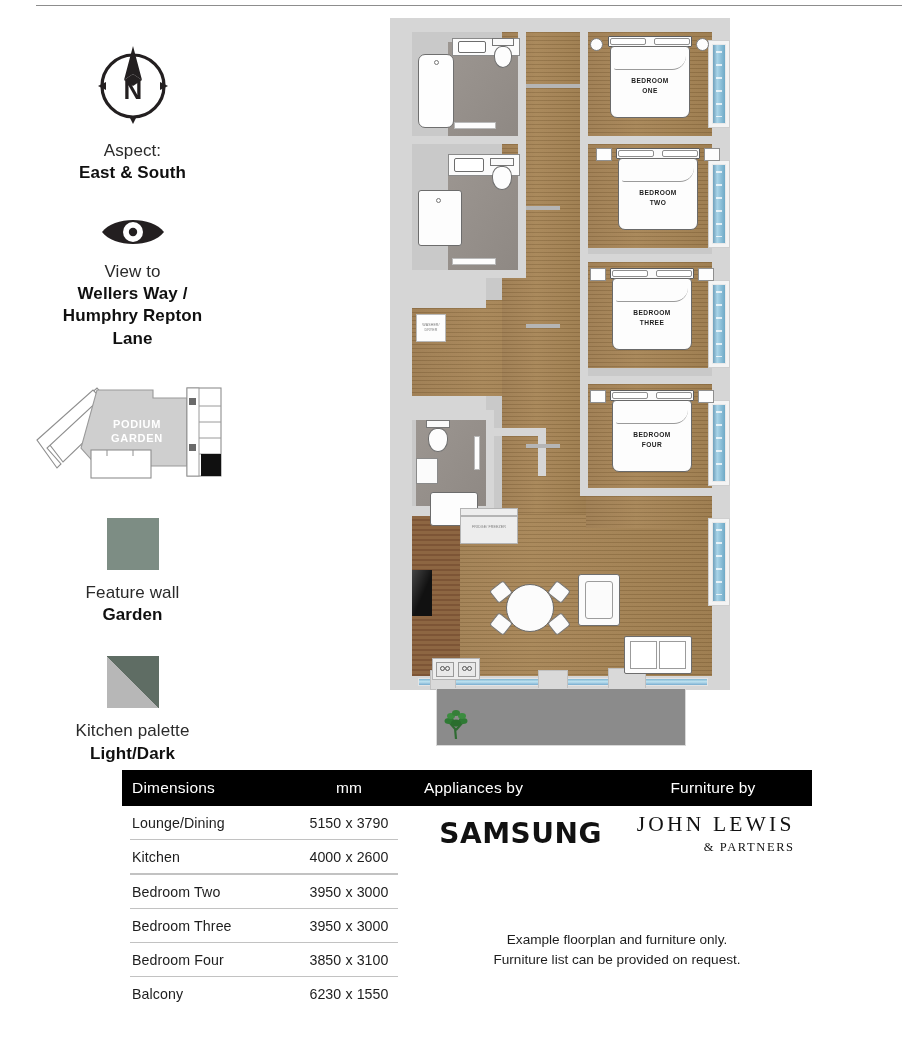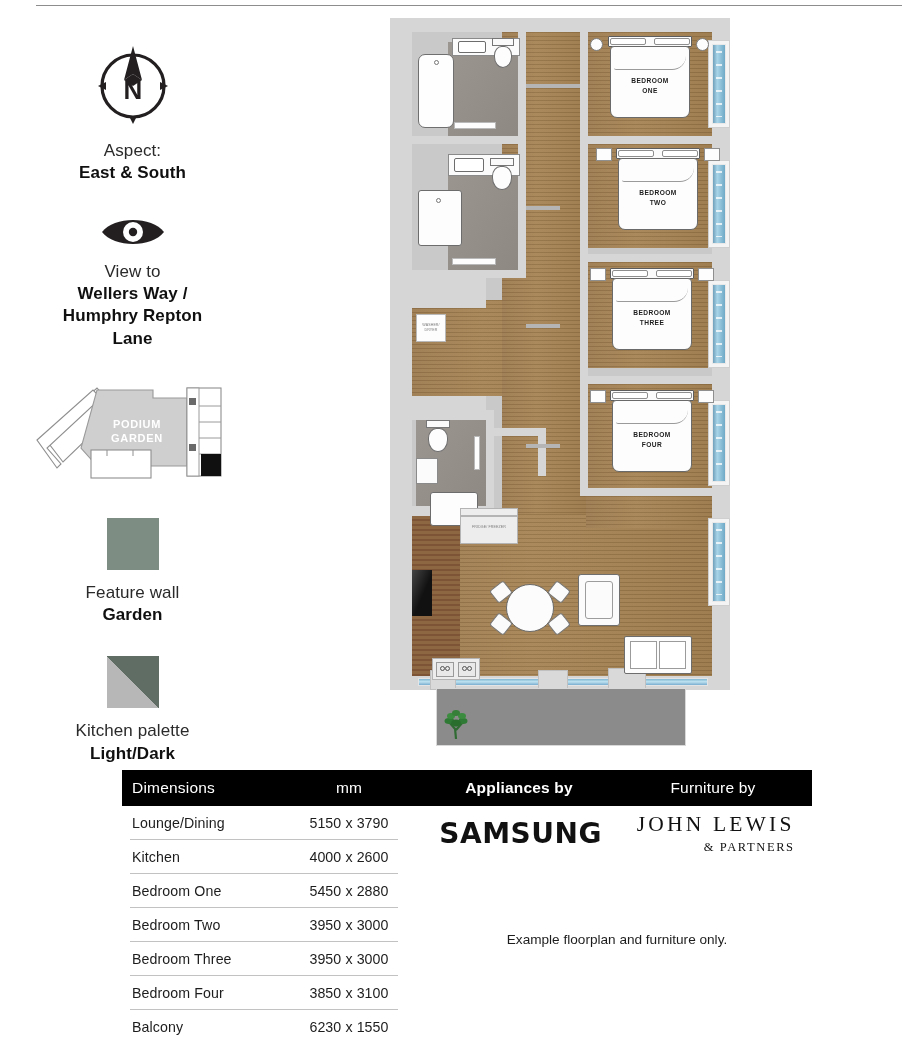--- a/index.html
+++ b/index.html
@@ -165,21 +165,21 @@
   .plant { position: absolute; }
 
   
   .tbl { position: absolute; left: 122px; top: 770px; width: 690px; }
   .thead {
     display: flex; background: #000; color: #fff; height: 36px; align-items: center;
   }
   .thead > div { font-size: 15.5px; letter-spacing: .2px; }
   .c1 { width: 152px; padding-left: 10px; }
   .c2 { width: 150px; text-align: center; }
-  .c3 { width: 190px; text-align: center; font-weight: bold; }
+  .c3 { width: 190px; text-align: left; }
   .c4 { width: 198px; text-align: center; }
 
   .trow { display: flex; height: 33px; align-items: center; }
   .trow > div { font-size: 14.2px; color: #1d1d1d; letter-spacing: .1px; }
   .trow .c1 { padding-left: 10px; }
   .sep { width: 268px; height: 1px; background: #c2c2c2; margin-left: 8px; }
 
   .brands {
     position: absolute; left: 300px; top: 42px; width: 390px;
     display: flex; align-items: center; justify-content: space-around;
@@ -514,24 +514,20 @@
       <div class="c2">5150 x 3790</div>
     </div>
     <div class="sep"></div>
 
     <div class="trow">
       <div class="c1">Kitchen</div>
       <div class="c2">4000 x 2600</div>
     </div>
     <div class="sep"></div>
 
-    <div class="trow">
-      <div class="c1">Bedroom One</div>
-      <div class="c2">5450 x 2880</div>
-    </div>
     <div class="sep"></div>
 
     <div class="trow">
       <div class="c1">Bedroom Two</div>
       <div class="c2">3950 x 3000</div>
     </div>
     <div class="sep"></div>
 
     <div class="trow">
       <div class="c1">Bedroom Three</div>
@@ -553,16 +549,17 @@
     <div class="brands">
       <div class="samsung">SAMSUNG</div>
       <div class="jl">
         <div class="jl1">JOHN LEWIS</div>
         <div class="jl2">&amp; PARTNERS</div>
       </div>
     </div>
 
     <div class="note">
       <div>Example floorplan and furniture only.</div>
+      <div>Furniture list can be provided on request.</div>
     </div>
   </div>
 
 </div>
 
 </body></html>

